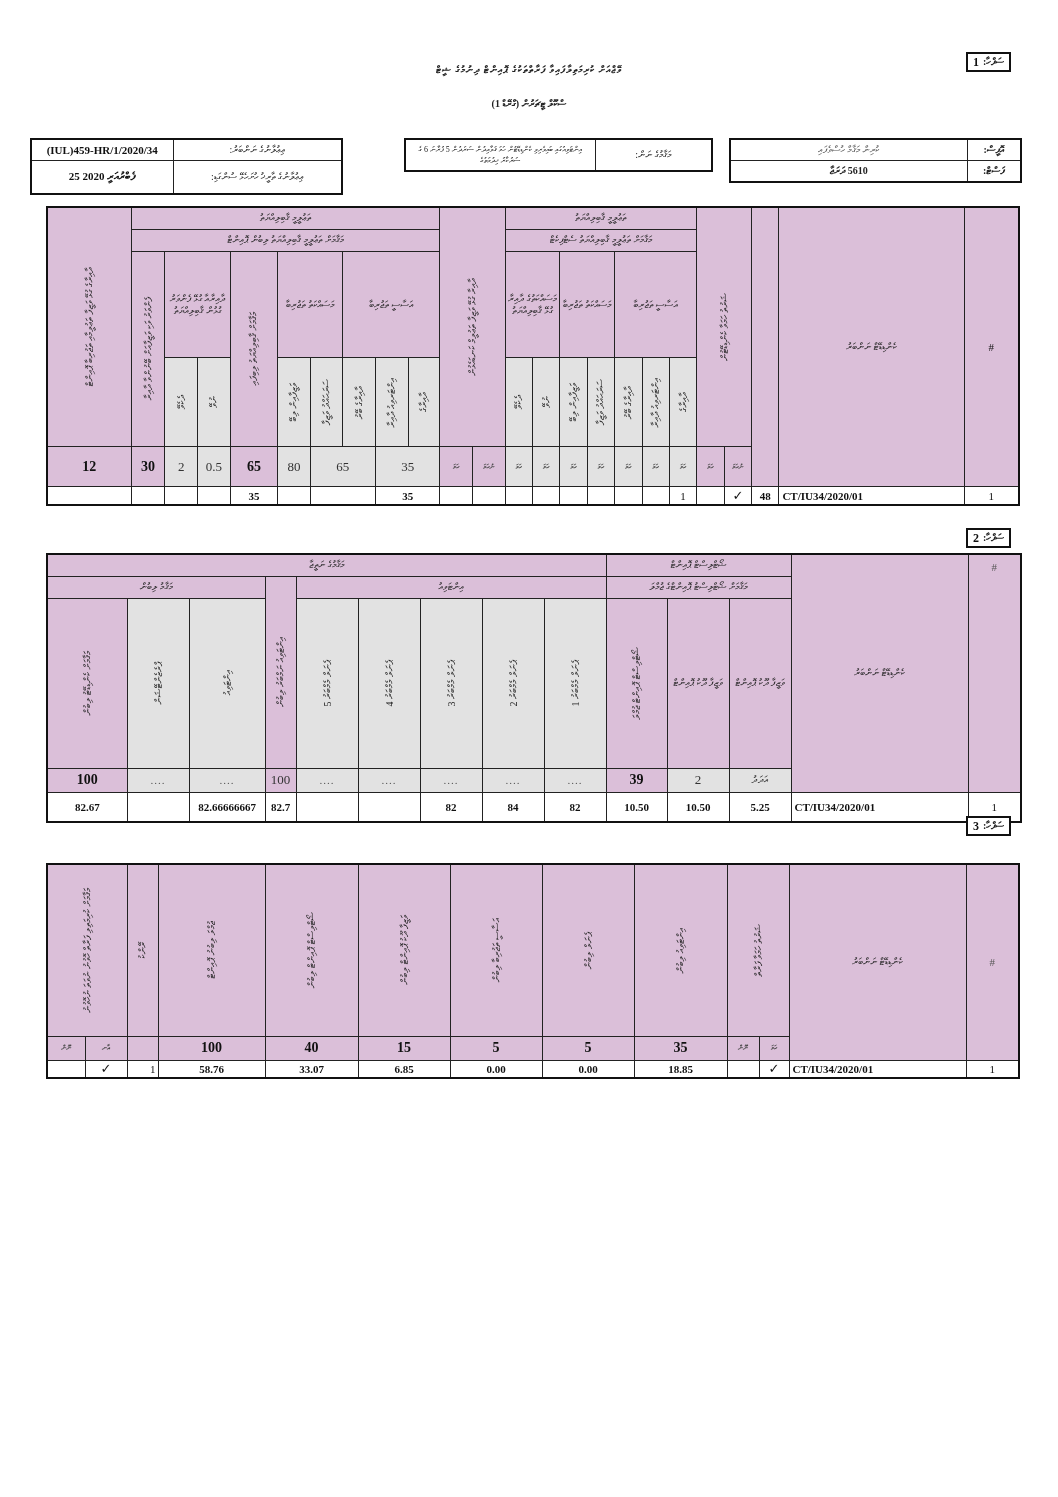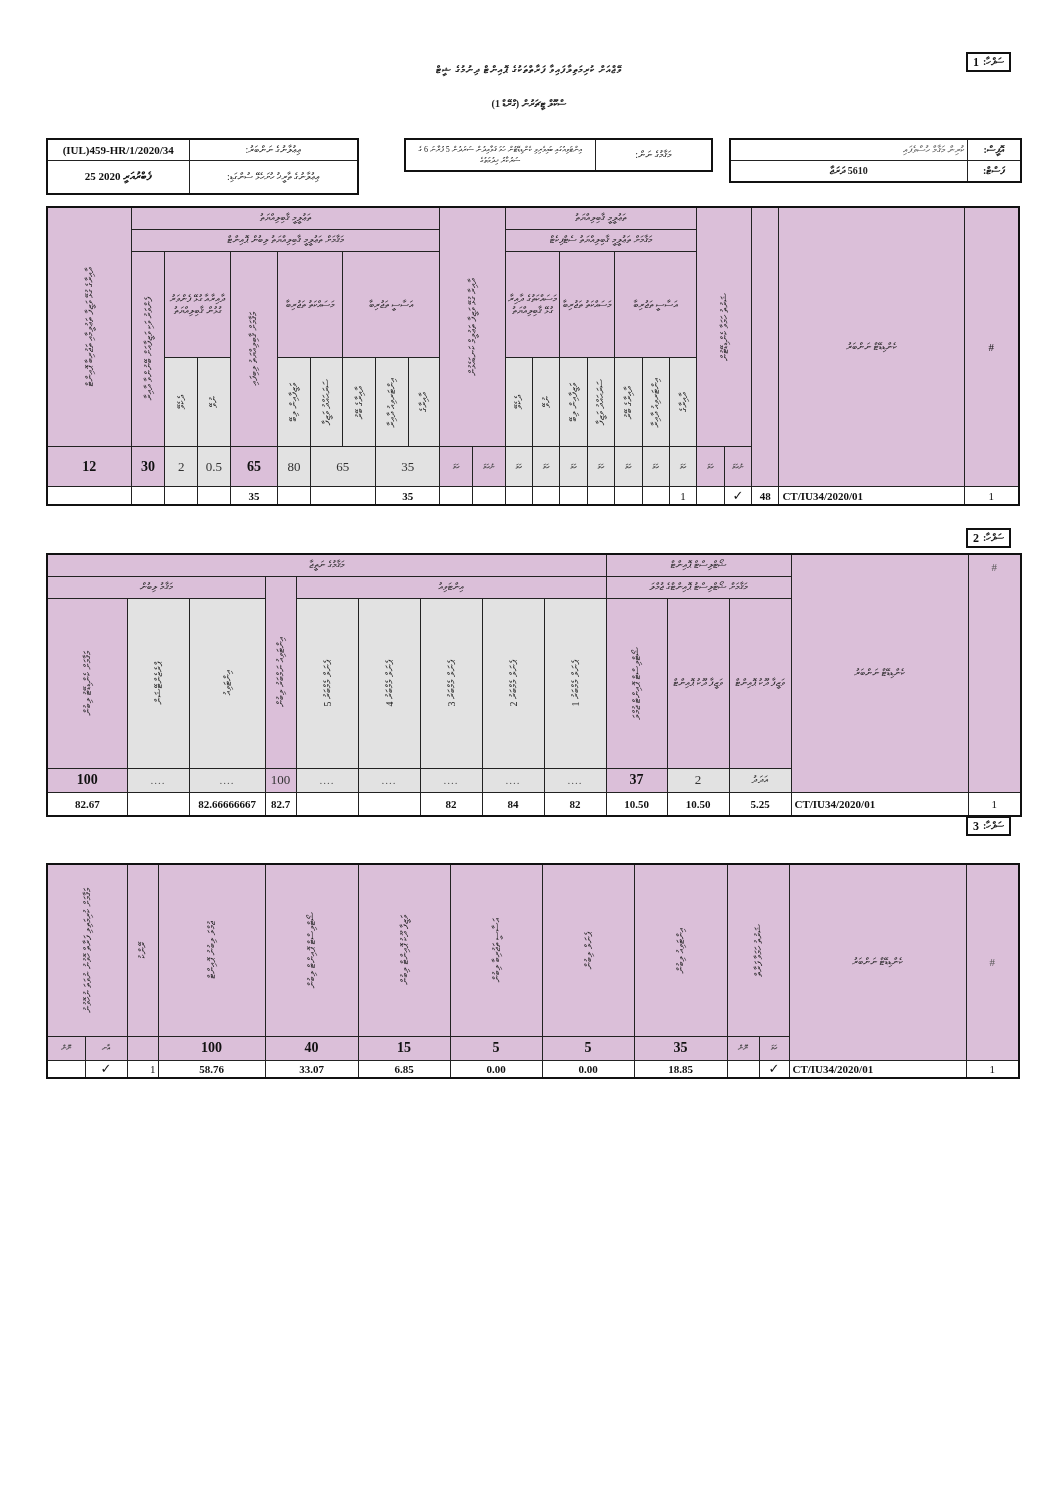--- a/index.html
+++ b/index.html
@@ -48,21 +48,21 @@
 <body>
 
 <div class="page-label" style="left:966px; top:52px;">
   <span>1</span>
   <span class="dv">ސަފްހާ:</span>
 </div>
 
 <div class="title dv" style="top:64px; direction:rtl;">ވޭޖްއަށް ކުރިމަތިލާފައިވާ ފަރާތްތަކުގެ ޕޮއިންޓް ދިނުމުގެ ޝީޓް</div>
 <div class="subtitle dv" style="top:98px; direction:rtl;">ސްކޫލް ޓީޗަރުން (ގްރޭޑް 1)</div>
 
-<table class="framed" style="left:46px; top:138px; width:311px; height:43px;">
+<table class="framed" style="left:30px; top:138px; width:311px; height:43px;">
   <colgroup>
       <col style="width:142px">
       <col style="width:169px">
     </colgroup>
   <tbody>
       <tr style="height:21px">
     <td class="b">(IUL)459-HR/1/2020/34</td>
     <td class="dv">ޢިޢުލާނުގެ ނަންބަރު:</td>
   </tr>
   <tr style="height:34px">
@@ -85,21 +85,21 @@
 </tbody>
   </table>
 
 <table class="framed" style="left:729px; top:138px; width:291px; height:43px;">
   <colgroup>
       <col style="width:237px">
       <col style="width:54px">
     </colgroup>
   <tbody>
       <tr style="height:21px">
-    <td class="dv" style="color:#555;text-align:right;">ކުރިން މަޤާމް ހުސްވެފައި</td>
+    <td class="dv" style="color:#555;">ކުރިން މަޤާމް ހުސްވެފައި</td>
     <td class="dv b">އޮފީސް:</td>
   </tr>
   <tr style="height:22px">
     <td class="dv b">5610 ދަރަޖާ</td>
     <td class="dv b">ފަސްޓް:</td>
   </tr>
 </tbody>
   </table>
 
 <table class="framed" style="left:46px; top:206px; width:974px; height:300px;">
@@ -328,25 +328,25 @@
   <tr style="height:24px">
     <td class="p b big">100</td>
     <td class="g dots">....</td>
     <td class="g dots">....</td>
     <td class="p thin-num">100</td>
     <td class="g dots">....</td>
     <td class="g dots">....</td>
     <td class="g dots">....</td>
     <td class="g dots">....</td>
     <td class="g dots">....</td>
-    <td class="p b big">37</td>
+    <td class="p b big">39</td>
     <td class="g thin-num">2</td>
     <td class="g dv">އަދަދު</td>
   </tr>
-  <tr style="height:24px">
+  <tr style="height:30px">
     <td class="w b">82.67</td>
     <td class="w"></td>
     <td class="w b">82.66666667</td>
     <td class="w b">82.7</td>
     <td class="w"></td>
     <td class="w"></td>
     <td class="w b">82</td>
     <td class="w b">84</td>
     <td class="w b">82</td>
     <td class="w b">10.50</td>

